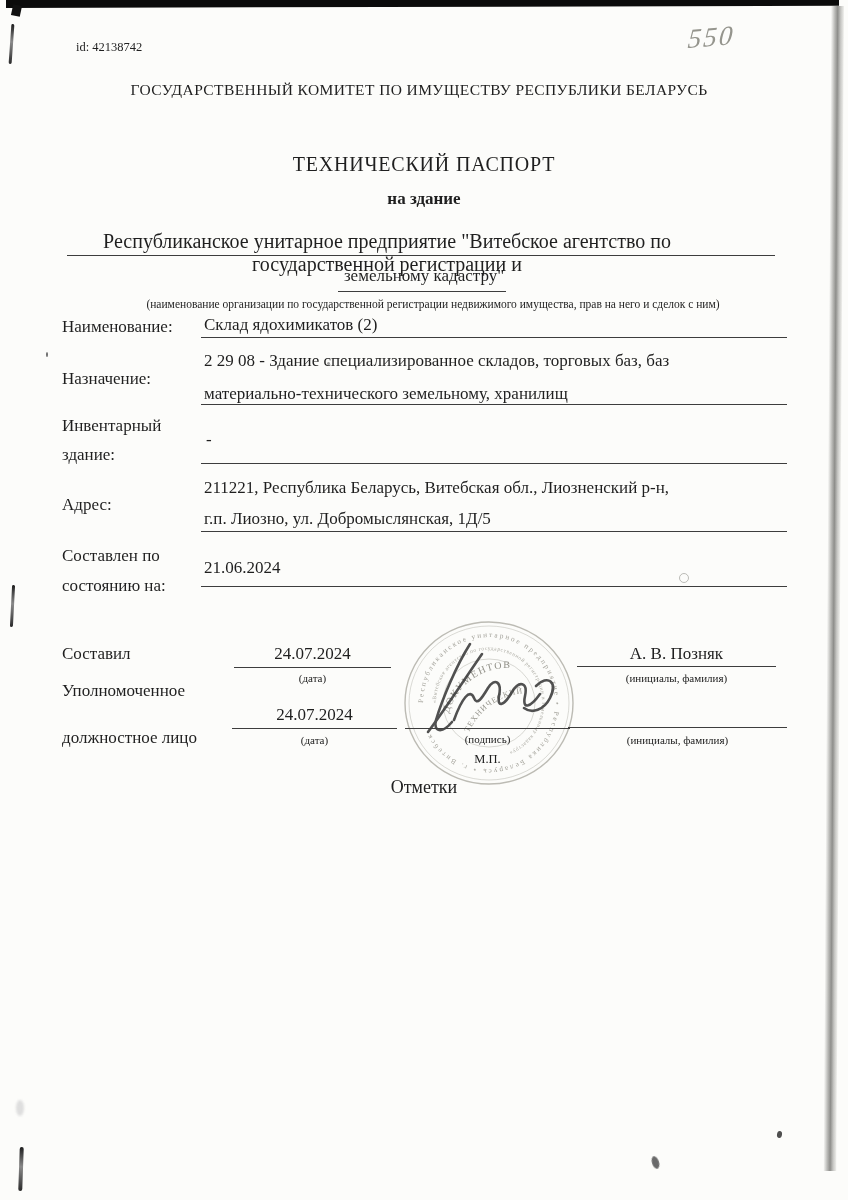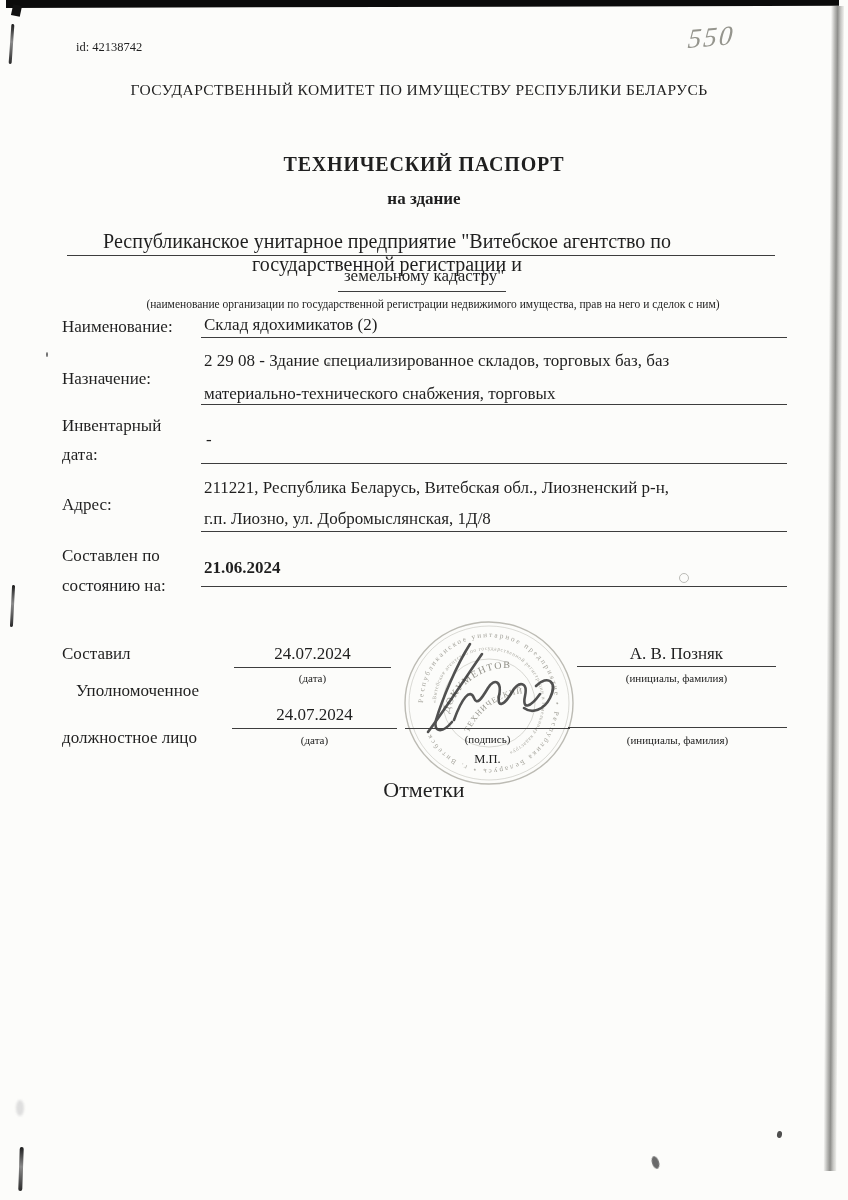--- a/index.html
+++ b/index.html
@@ -46,50 +46,50 @@
   <div class="speck" style="left:652px;top:1156px;width:7px;height:13px;background:#6a6a6a;transform:rotate(-18deg);filter:blur(.4px);"></div>
   <div class="speck" style="left:777px;top:1131px;width:5px;height:7px;background:#4f4f4f;transform:rotate(10deg);"></div>
   <div class="speck" style="left:679px;top:573px;width:8px;height:8px;border:1px solid #9a9a94;opacity:.65;"></div>
   <div class="speck" style="left:46px;top:352px;width:2px;height:5px;background:#6d6d6d;"></div>
   <div class="speck" style="left:327px;top:362px;width:3px;height:3px;background:#9c9c9c;"></div>
 
   <div class="abs" style="left:76px;top:40px;font-size:12.5px;">id: 42138742</div>
   <div class="abs handnote" style="left:688px;top:22px;">550</div>
 
   <div class="abs ctr" style="left:0;top:81px;width:790px;font-size:15.5px;letter-spacing:.4px;padding-left:24px;">ГОСУДАРСТВЕННЫЙ КОМИТЕТ ПО ИМУЩЕСТВУ РЕСПУБЛИКИ БЕЛАРУСЬ</div>
-  <div class="abs ctr" style="left:0;top:153px;width:848px;font-size:20px;font-weight:bold;letter-spacing:.8px;">ТЕХНИЧЕСКИЙ ПАСПОРТ</div>
+  <div class="abs ctr" style="left:0;top:153px;width:848px;font-size:20px;font-weight:normal;letter-spacing:.8px;">ТЕХНИЧЕСКИЙ ПАСПОРТ</div>
   <div class="abs ctr" style="left:0;top:189px;width:848px;font-size:17px;font-weight:bold;">на здание</div>
 
   <div class="abs ctr" style="left:0;top:230px;width:688px;font-size:20px;margin-left:43px;">Республиканское унитарное предприятие "Витебское агентство по государственной регистрации и</div>
   <div class="rule" style="left:67px;top:255px;width:708px;"></div>
   <div class="abs ctr" style="left:0;top:266px;width:848px;font-size:17px;">земельному кадастру"</div>
   <div class="rule" style="left:338px;top:291px;width:168px;"></div>
   <div class="abs ctr" style="left:0;top:298px;width:848px;font-size:11.5px;margin-left:9px;">(наименование организации по государственной регистрации недвижимого имущества, прав на него и сделок с ним)</div>
 
   <div class="abs lbl" style="left:62px;top:317px;">Наименование:</div>
   <div class="abs val" style="left:204px;top:315px;">Склад ядохимикатов (2)</div>
   <div class="rule" style="left:201px;top:337px;width:586px;"></div>
 
   <div class="abs val" style="left:204px;top:351px;">2 29 08 - Здание специализированное складов, торговых баз, баз</div>
   <div class="abs lbl" style="left:62px;top:369px;">Назначение:</div>
-  <div class="abs val" style="left:204px;top:384px;">материально-технического снабжения, торговых</div>
+  <div class="abs val" style="left:204px;top:384px;">материально-технического земельному, хранилищ</div>
   <div class="rule" style="left:201px;top:404px;width:586px;"></div>
 
   <div class="abs lbl" style="left:62px;top:416px;">Инвентарный</div>
   <div class="abs val" style="left:206px;top:430px;">-</div>
-  <div class="abs lbl" style="left:62px;top:445px;">дата:</div>
+  <div class="abs lbl" style="left:62px;top:445px;">здание:</div>
   <div class="rule" style="left:201px;top:463px;width:586px;"></div>
 
   <div class="abs val" style="left:204px;top:478px;">211221, Республика Беларусь, Витебская обл., Лиозненский р-н,</div>
   <div class="abs lbl" style="left:62px;top:495px;">Адрес:</div>
-  <div class="abs val" style="left:204px;top:509px;">г.п. Лиозно, ул. Добромыслянская, 1Д/8</div>
+  <div class="abs val" style="left:204px;top:509px;">г.п. Лиозно, ул. Добромыслянская, 1Д/5</div>
   <div class="rule" style="left:201px;top:531px;width:586px;"></div>
 
   <div class="abs lbl" style="left:62px;top:546px;">Составлен по</div>
-  <div class="abs val" style="left:204px;top:558px;font-weight:bold;">21.06.2024</div>
+  <div class="abs val" style="left:204px;top:558px;">21.06.2024</div>
   <div class="abs lbl" style="left:62px;top:576px;">состоянию на:</div>
   <div class="rule" style="left:201px;top:586px;width:586px;"></div>
 
   <div class="stamp-wrap">
     <svg width="182" height="182" viewBox="0 0 182 182">
       <defs>
         <path id="ringPath" d="M 25,91 a 66,66 0 1 1 132,0 a 66,66 0 1 1 -132,0"></path>
         <path id="ringPath2" d="M 38,91 a 53,53 0 1 1 106,0 a 53,53 0 1 1 -106,0"></path>
         <path id="cArcA" d="M 36,98 a 60,60 0 0 1 110,0"></path>
         <path id="cArcB" d="M 40,118 a 66,66 0 0 1 102,0"></path>
@@ -121,26 +121,26 @@
   </div>
 
   <div class="abs lbl txt-layer" style="left:62px;top:644px;">Составил</div>
   <div class="abs ctr val txt-layer" style="left:234px;top:644px;width:157px;">24.07.2024</div>
   <div class="rule overline" style="left:234px;top:667px;width:157px;"></div>
   <div class="abs ctr small-cap txt-layer" style="left:234px;top:672px;width:157px;">(дата)</div>
   <div class="abs ctr val txt-layer" style="left:577px;top:644px;width:199px;">А. В. Позняк</div>
   <div class="rule overline" style="left:577px;top:666px;width:199px;"></div>
   <div class="abs ctr small-cap txt-layer" style="left:577px;top:672px;width:199px;">(инициалы, фамилия)</div>
 
-  <div class="abs lbl txt-layer" style="left:76px;top:681px;">Уполномоченное</div>
+  <div class="abs lbl txt-layer" style="left:62px;top:681px;">Уполномоченное</div>
   <div class="abs lbl txt-layer" style="left:62px;top:728px;">должностное лицо</div>
   <div class="abs ctr val txt-layer" style="left:232px;top:705px;width:165px;">24.07.2024</div>
   <div class="rule overline" style="left:232px;top:728px;width:165px;"></div>
   <div class="abs ctr small-cap txt-layer" style="left:232px;top:734px;width:165px;">(дата)</div>
   <div class="rule overline" style="left:405px;top:728px;width:165px;"></div>
   <div class="abs ctr small-cap txt-layer" style="left:405px;top:733px;width:165px;">(подпись)</div>
   <div class="abs ctr txt-layer" style="left:405px;top:752px;width:165px;font-size:12.5px;">М.П.</div>
   <div class="rule overline" style="left:568px;top:727px;width:219px;"></div>
   <div class="abs ctr small-cap txt-layer" style="left:568px;top:734px;width:219px;">(инициалы, фамилия)</div>
 
-  <div class="abs ctr txt-layer" style="left:0;top:777px;width:848px;font-size:22px;">Отметки</div>
+  <div class="abs ctr txt-layer" style="left:0;top:777px;width:848px;font-size:18px;">Отметки</div>
 
 </div>
 
 </body></html>

